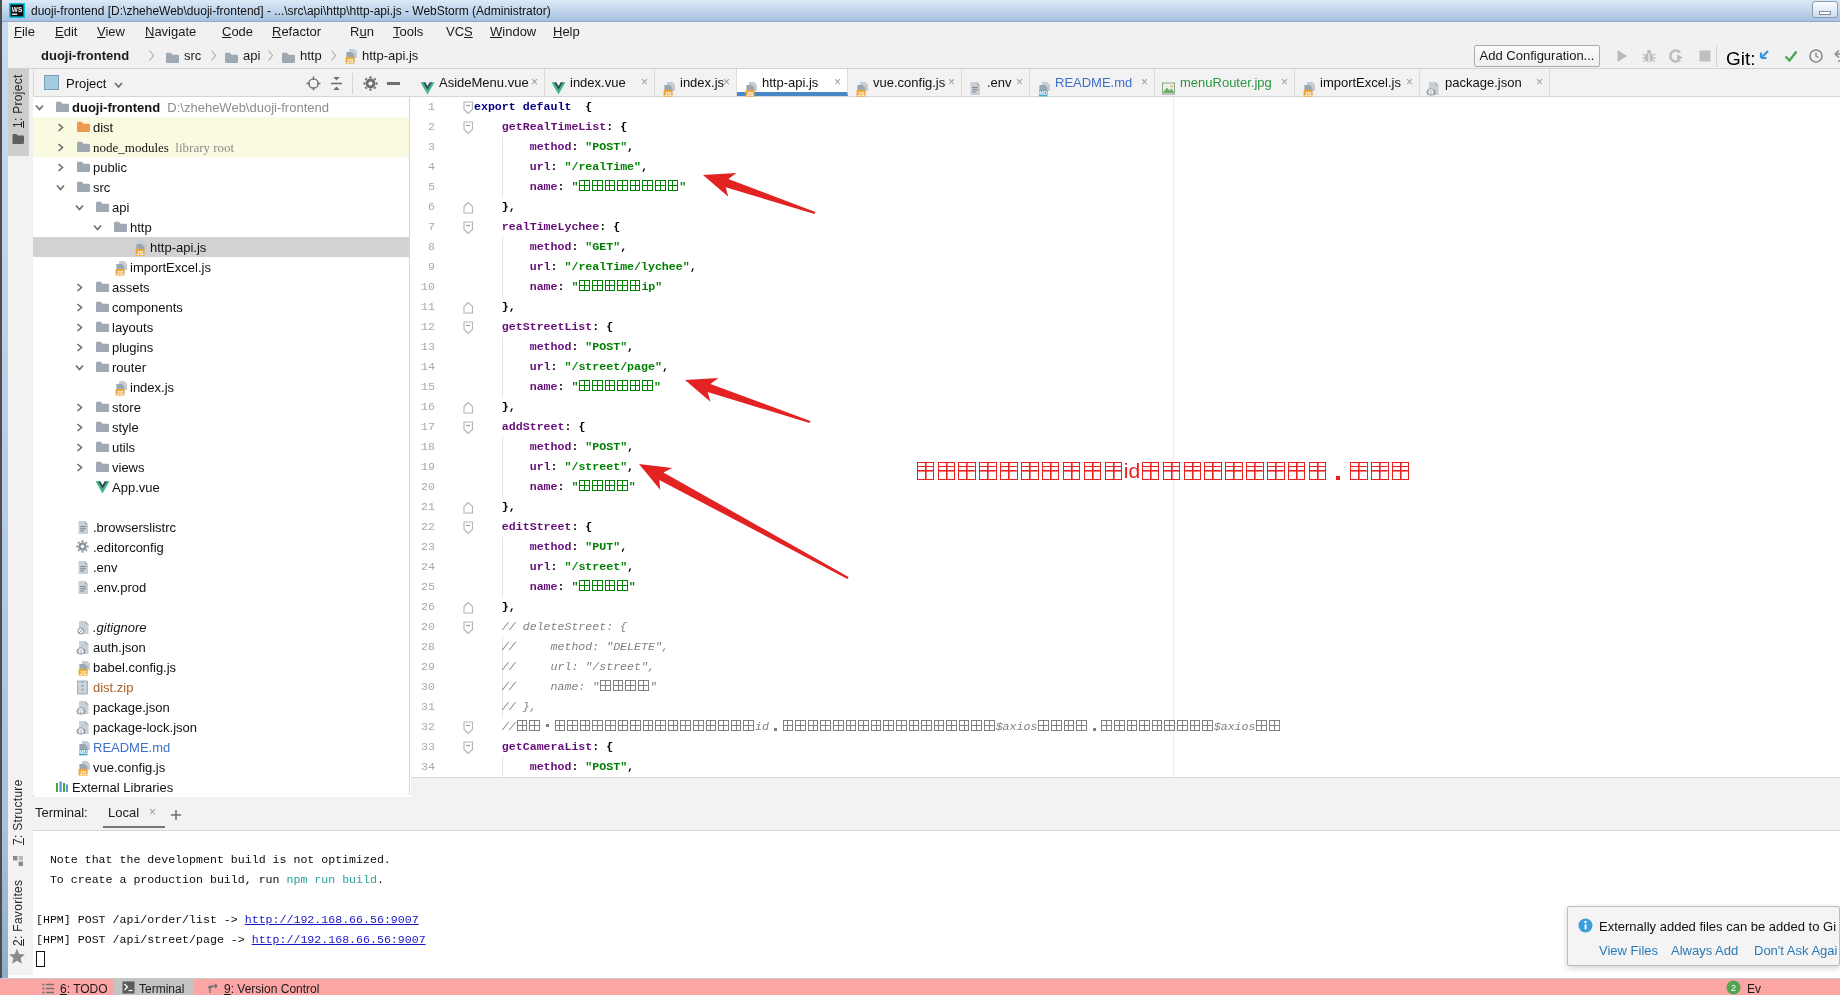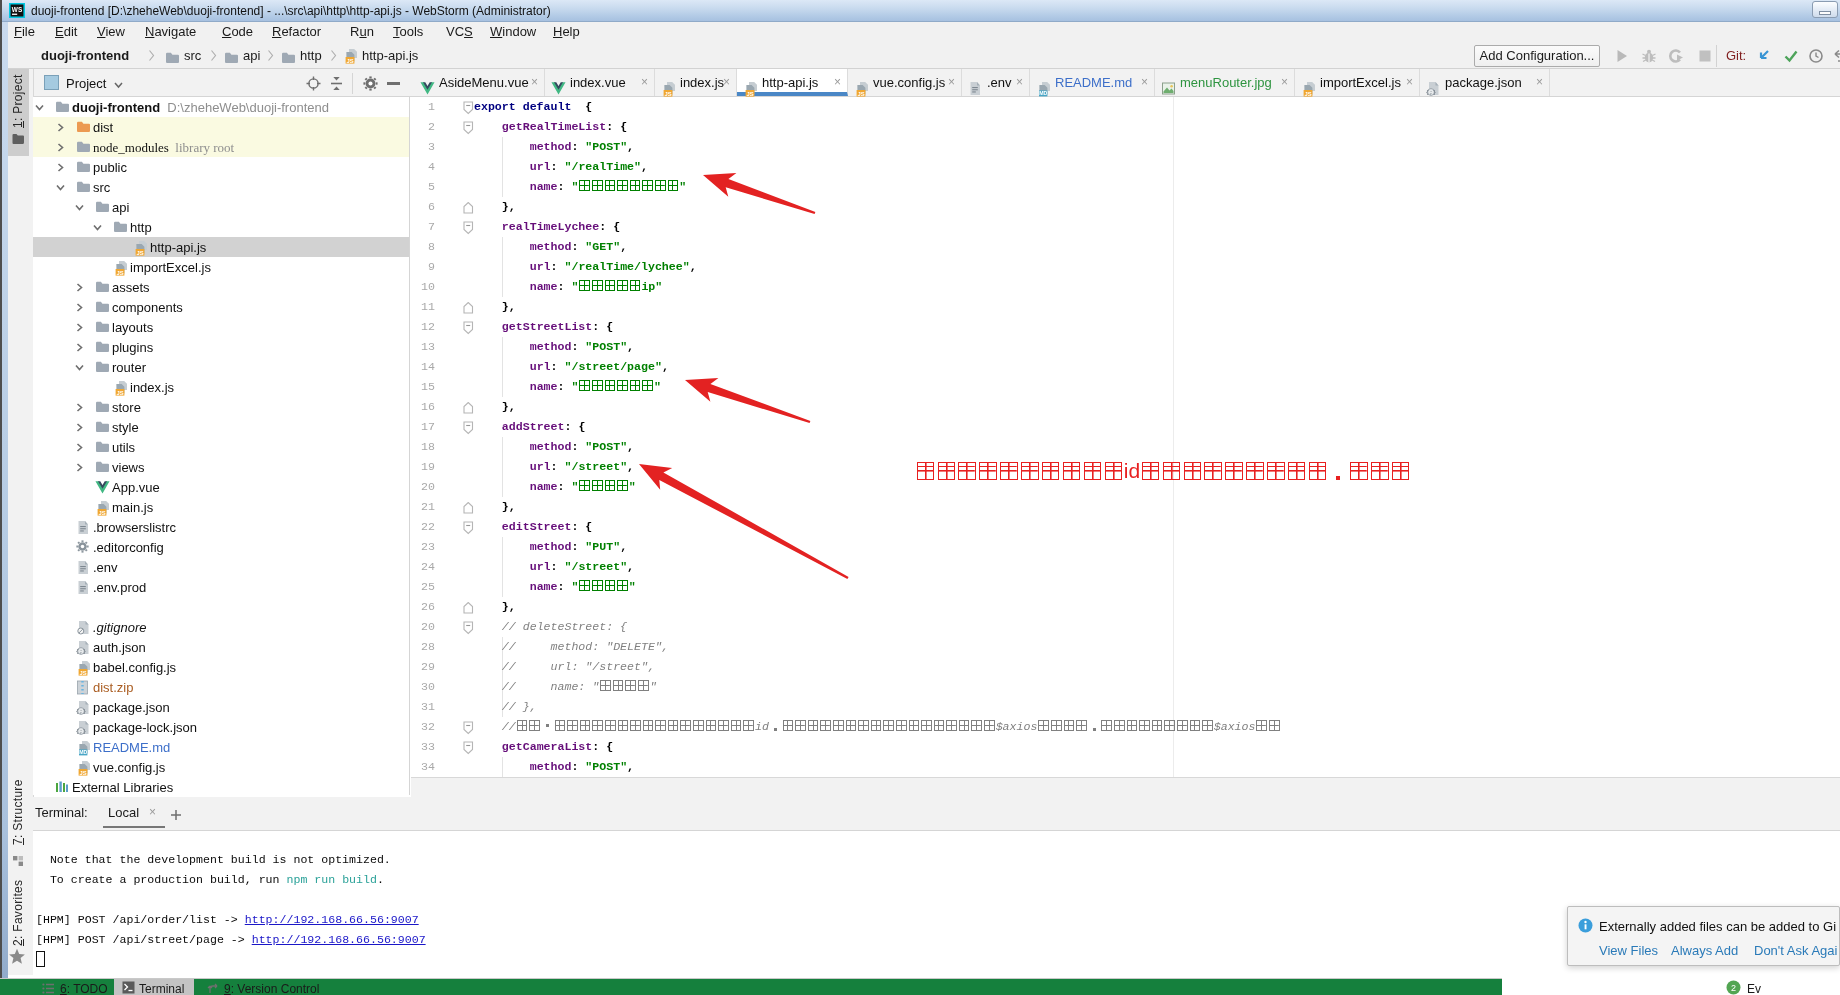--- a/index.html
+++ b/index.html
@@ -60,21 +60,21 @@
 .fold{position:absolute;left:52px}
 .guide{position:absolute;width:1px;background:#e3e3e3}
 .wrapguide{left:762px;top:0;width:1px;height:680px;background:#ececec;position:absolute}
 .grayband{left:411px;top:777px;width:1429px;height:20px;background:#f2f2f2;border-top:1px solid #d8d8d8}
 
 .termhdr{left:33px;top:797px;width:1807px;height:34px;background:#f2f2f2;border-bottom:1px solid #d5d5d5;font-size:13px;color:#1a1a1a}
 .termbody{left:33px;top:831px;width:1807px;height:144px;background:#fff;font-family:"Liberation Mono",monospace;font-size:11.6px;color:#0a0a0a;white-space:pre}
 .tline{position:absolute;left:3px}
 .cyan{color:#2aa198}
 .tlink{color:#1a16c8;text-decoration:underline}
-.statusbar{left:0;top:978px;width:1502px;height:17px;background:#15803d;border-top:1px solid #c9c9c9;font-size:12px;color:#1a1a1a}
+.statusbar{left:0;top:978px;width:1840px;height:17px;background:#fca5a5;border-top:1px solid #c9c9c9;font-size:12px;color:#1a1a1a}
 .notif{left:1567px;top:906px;width:273px;height:60px;background:#f4f4f4;border:1px solid #bdbdbd;border-radius:2px;box-shadow:0 2px 6px rgba(0,0,0,0.18)}
 .notif .msg{position:absolute;left:31px;top:12px;font-size:13px;color:#111;white-space:nowrap}
 .notif .lnk{position:absolute;top:36px;font-size:13px;color:#2a7ab8;white-space:nowrap}
 </style></head><body>
 <div class="abs titlebar"></div>
 <div class="abs" style="left:9px;top:3px"><svg width="16" height="15" viewBox="0 0 16 15">
       <rect x="0" y="0" width="16" height="15" fill="#00c8e1"></rect>
       <rect x="1.6" y="1.5" width="12.8" height="12" fill="#111"></rect>
       <text x="8" y="8.6" font-size="6.4" font-weight="bold" fill="#fff" text-anchor="middle" font-family="Liberation Sans">WS</text>
       <rect x="3" y="10.6" width="5.2" height="1.3" fill="#fff"></rect>
@@ -141,21 +141,21 @@
     <path d="M8 5.5 V14" stroke="#fff" stroke-width="1"></path>
   </svg>
 <svg class="abs" style="left:1668px;top:48px" width="16" height="16" viewBox="0 0 16 16">
     <path d="M12 4.5 A5.5 5.5 0 1 0 12 11.5" fill="none" stroke="#bdbdbd" stroke-width="2.6"></path>
     <path d="M9 6.5 L15 9.5 L9 12.5 Z" fill="#bdbdbd"></path>
   </svg>
 <svg class="abs" style="left:1698px;top:49px" width="14" height="14" viewBox="0 0 14 14">
     <rect x="1.5" y="1.5" width="11" height="11" fill="#c0c0c0"></rect>
   </svg>
 <div class="abs" style="left:1716px;top:45px;width:1px;height:22px;background:#d2d2d2"></div>
-<div class="abs" style="left:1726px;top:48px;font-size:13px;color:#7f1d1d">Git:</div>
+<div class="abs" style="left:1726px;top:48px;font-size:19px;color:#000000">Git:</div>
 <svg class="abs" style="left:1755px;top:48px" width="16" height="16" viewBox="0 0 16 16">
     <path d="M13 3 L6 10 M6 10 V4.5 M6 10 H11.5" fill="none" stroke="#3a95d4" stroke-width="2.2"></path>
   </svg>
 <svg class="abs" style="left:1783px;top:48px" width="16" height="16" viewBox="0 0 16 16">
     <path d="M2.5 8.5 L6.5 12.5 L13.5 3.5" fill="none" stroke="#4da35a" stroke-width="2.4"></path>
   </svg>
 <svg class="abs" style="left:1808px;top:48px" width="16" height="16" viewBox="0 0 16 16">
     <circle cx="8" cy="8" r="6" fill="none" stroke="#8a8a8a" stroke-width="1.6"></circle>
     <path d="M8 4.5 V8 L10.5 9.5" fill="none" stroke="#8a8a8a" stroke-width="1.4"></path>
   </svg>
@@ -451,31 +451,20 @@
       <span class="lbl" style="left:79px">views</span>
     </div>
     <div class="trow" style="top:380px;">
       <span style="position:absolute;left:62px;top:3px">
         <svg width="15" height="14" viewBox="0 0 16 14">
           <path d="M0.5 0.8 h3.8 L8 7 l3.7 -6.2 h3.8 L8 13.8 Z" fill="#41b883"></path>
           <path d="M3.2 0.8 h2.4 L8 4.9 l2.4 -4.1 h2.4 L8 8.9 Z" fill="#35495e"></path>
         </svg>
       </span>
       <span class="lbl" style="left:79px">App.vue</span>
-    </div>
-    <div class="trow" style="top:400px;">
-      <span style="position:absolute;left:62px;top:3px">
-        <svg width="16" height="16" viewBox="0 0 16 16">
-          <path d="M6 1 h5.2 L14 3.8 V10 H6 Z" fill="#c6cdd2"></path>
-          <path d="M3.4 4 h5.2 L11.4 6.8 V13.6 H3.4 Z" fill="#9aa7b0"></path>
-          <rect x="2.6" y="9" width="8.8" height="6.6" fill="#f0a732"></rect>
-          <text x="7" y="14.6" font-size="5.8" font-weight="bold" fill="#fff" text-anchor="middle" font-family="Liberation Sans">JS</text>
-        </svg>
-      </span>
-      <span class="lbl" style="left:79px">main.js</span>
     </div>
     <div class="trow" style="top:420px;">
       <span style="position:absolute;left:43px;top:3px">
         <svg width="14" height="15" viewBox="0 0 14 15">
           <path d="M2.5 1 h6.5 L12 4.5 V14 H2.5 Z" fill="#c9cfd4"></path>
           <path d="M9 1 L12 4.5 H9 Z" fill="#a6b0b8"></path>
           <rect x="4.2" y="6" width="5.6" height="1.1" fill="#7d8790"></rect>
           <rect x="4.2" y="8.2" width="5.6" height="1.1" fill="#7d8790"></rect>
           <rect x="4.2" y="10.4" width="3.6" height="1.1" fill="#7d8790"></rect>
         </svg>

